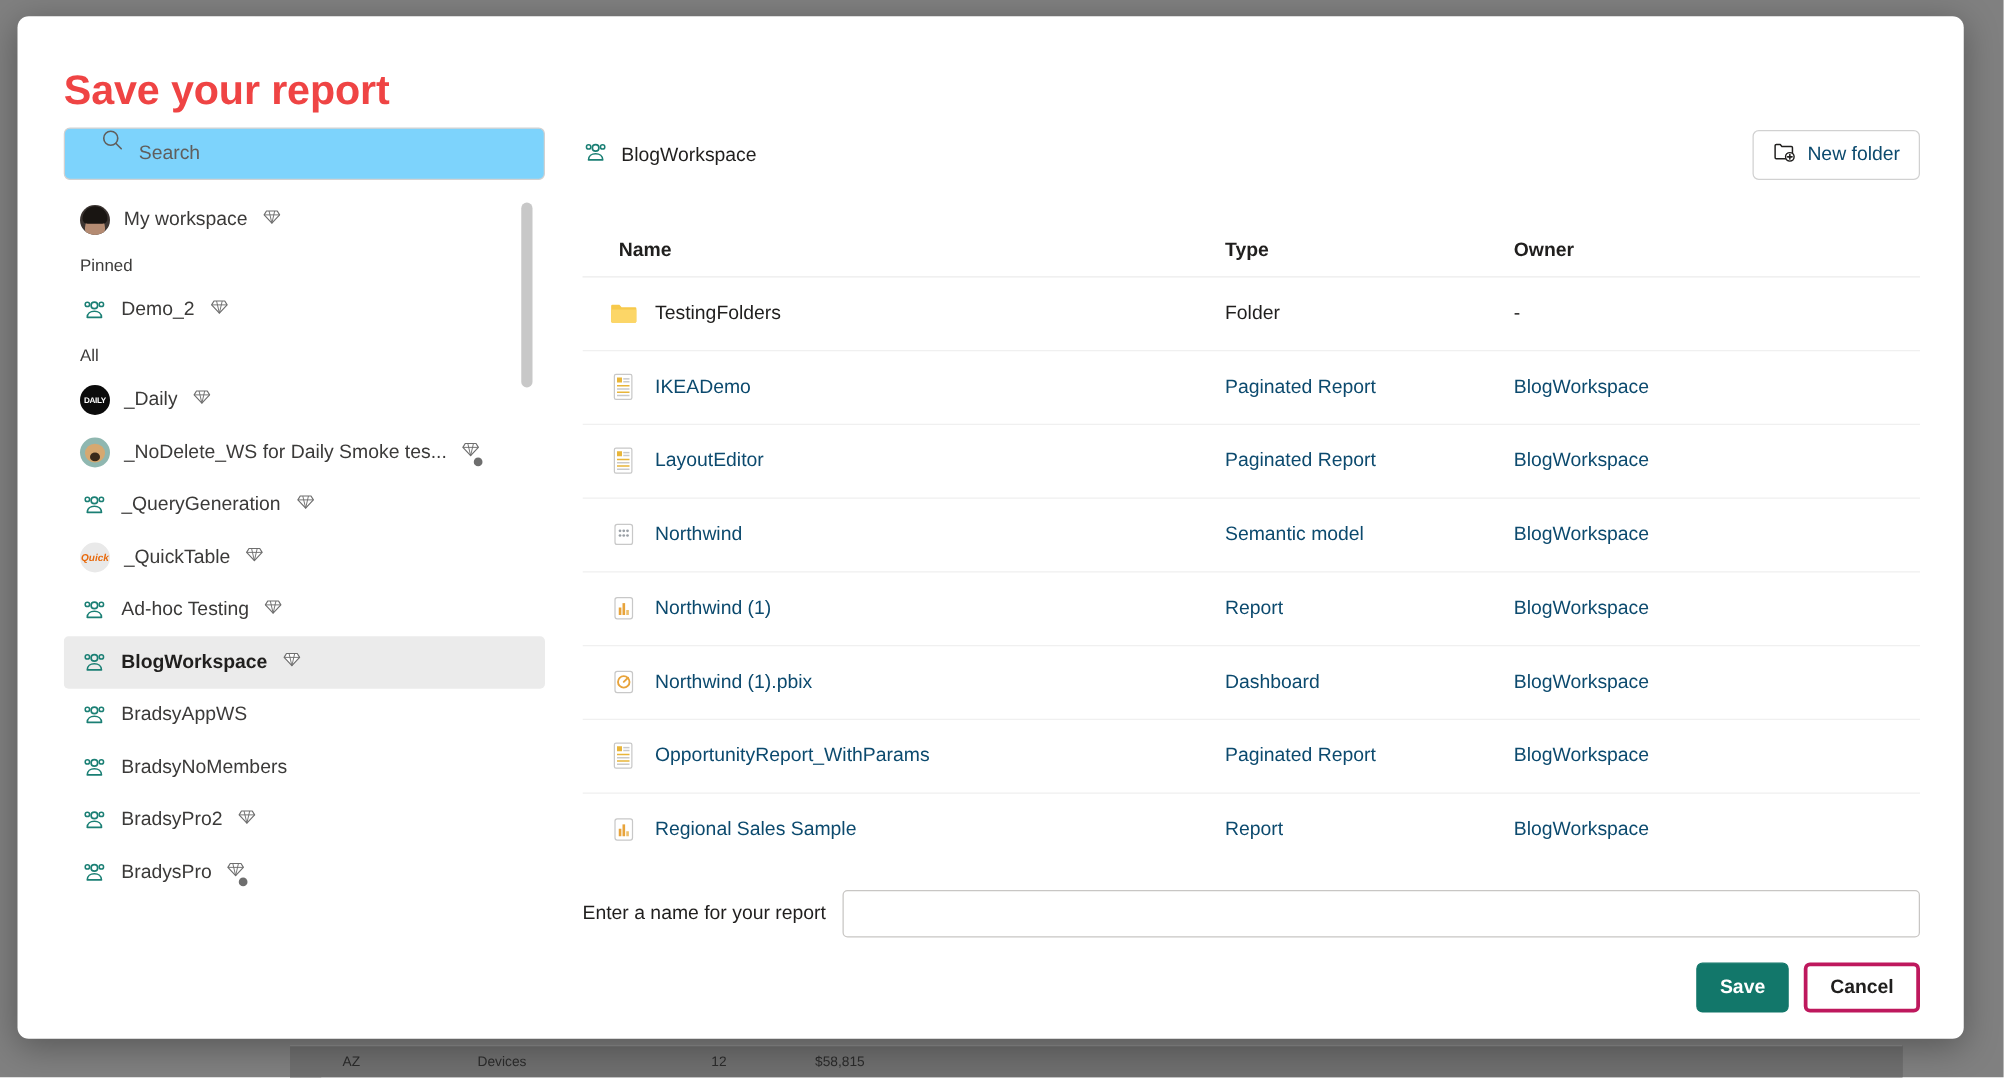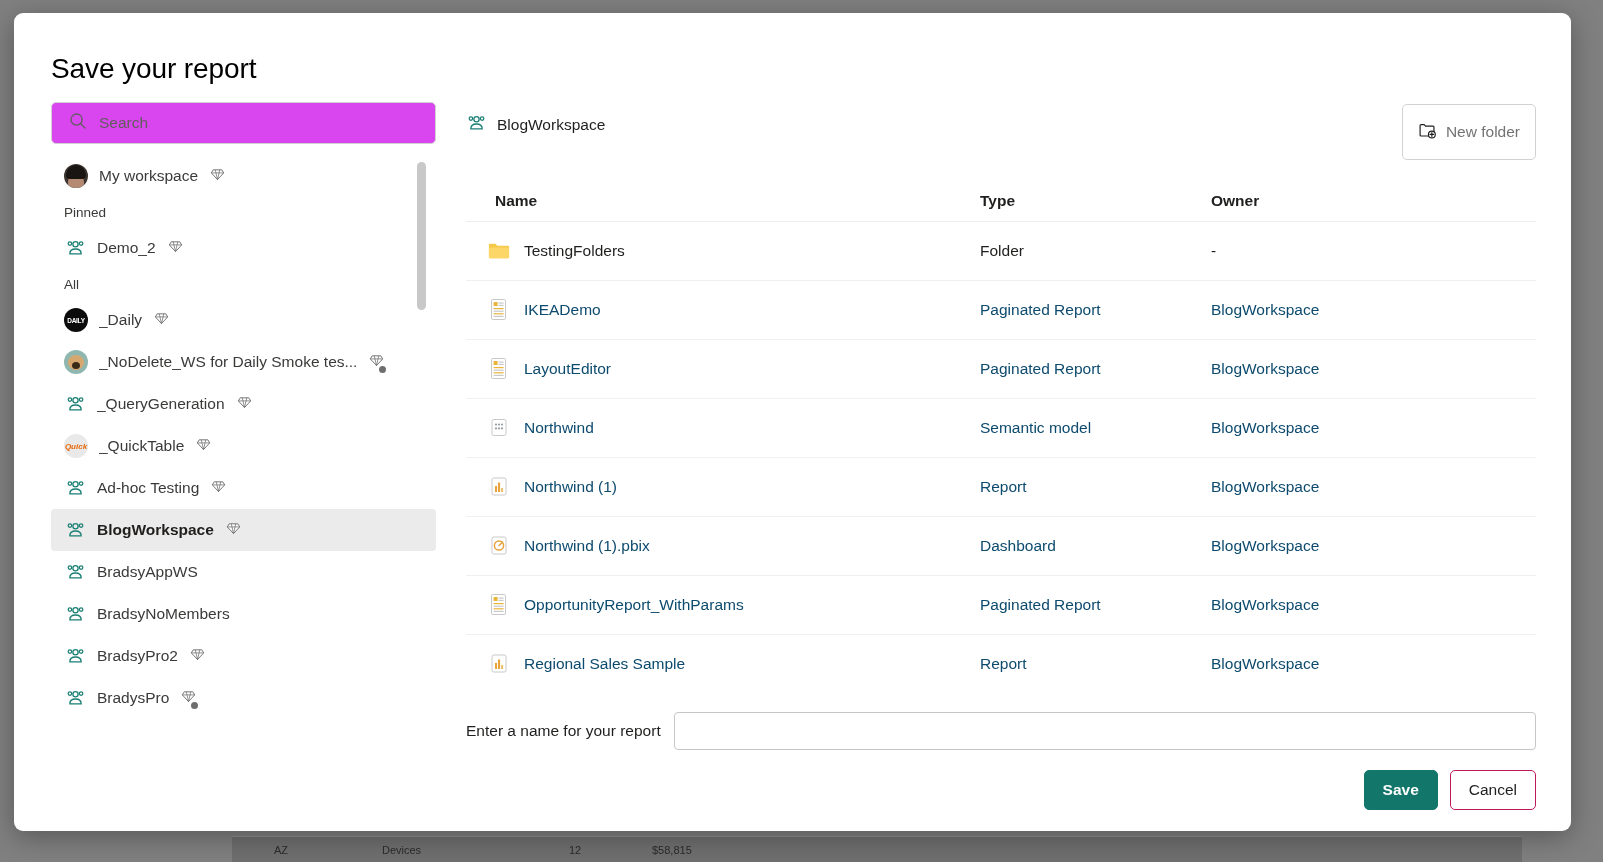--- a/index.html
+++ b/index.html
@@ -34,34 +34,34 @@
     left: 14px; top: 13px;
     width: 1557px; height: 818px;
     background: #ffffff;
     border-radius: 9px;
     box-shadow: 0 6px 28px rgba(0,0,0,.32);
     overflow: hidden;
   }
 
   .dlg-title {
     position: absolute; left: 37px; top: 40px;
-    font-size: 28px; font-weight: 400; color: #000000;
+    font-size: 33px; font-weight: 700; color: #ef4444;
     letter-spacing: -0.1px;
   }
 
   
   .left-panel {
     position: absolute; left: 37px; top: 89px;
     width: 385px; height: 710px;
   }
   .search-box {
     width: 385px; height: 42px;
     border: 1px solid #d1d1d1; border-radius: 5px;
-    display: flex; align-items: center; gap: 10px;
-    padding: 0 17px; background: #d946ef;
+    display: flex; gap: 10px;
+    padding: 0 29px; background: #7dd3fc;
   }
   .search-box svg { flex: 0 0 auto; }
   .search-input {
     border: 0; outline: 0; background: transparent;
     font-family: "Liberation Sans", sans-serif;
     font-size: 15.5px; color: #3b3a39; width: 100%;
   }
   .search-input::placeholder { color: #605e5c; }
 
   .ws-list {
@@ -141,24 +141,24 @@
   .crumb-row {
     display: flex; align-items: center; height: 46px;
     position: relative;
   }
   .crumb {
     display: flex; align-items: center; gap: 10px;
     font-size: 15.5px; color: #201f1e;
   }
   .new-folder-btn {
     position: absolute; right: 0; top: 2px;
-    height: 56px; padding: 16px 15px;
+    height: 40px; padding: 16px 15px;
     display: flex; align-items: center; gap: 9px;
     background: #fff; border: 1px solid #d1d1d1; border-radius: 5px;
-    font-size: 15.5px; color: #737373; cursor: pointer;
+    font-size: 15.5px; color: #0c4a6e; cursor: pointer;
     font-family: "Liberation Sans", sans-serif;
   }
 
   .table-head {
     display: flex; align-items: center;
     height: 42px; margin-top: 32px;
     border-bottom: 1px solid #ececec;
     font-size: 15.5px; font-weight: 700; color: #201f1e;
   }
   .col-name { width: 514px; padding-left: 29px; }
@@ -200,21 +200,21 @@
     position: absolute; right: 35px; top: 757px;
     display: flex; align-items: center; gap: 12px;
   }
   .btn {
     height: 40px; min-width: 72px; padding: 0 18px;
     border-radius: 5px; font-size: 15.5px;
     font-family: "Liberation Sans", sans-serif;
     cursor: pointer; display: flex; align-items: center; justify-content: center;
   }
   .btn-save { background: #12776a; color: #fff; border: 1px solid #12776a; font-weight: 700; }
-  .btn-cancel { background: #fff; color: #201f1e; border: 1px solid #be185d; }
+  .btn-cancel { background: #fff; color: #201f1e; border: 3px solid #be185d; font-weight: bold; }
 </style>
 </head>
 <body>
 
 <div class="backdrop"></div>
 <div class="bg-gutter-l"></div>
 <div class="bg-gutter-r"></div>
 <div class="bg-table">
   <span class="c" style="left:42px">AZ</span>
   <span class="c" style="left:150px">Devices</span>

